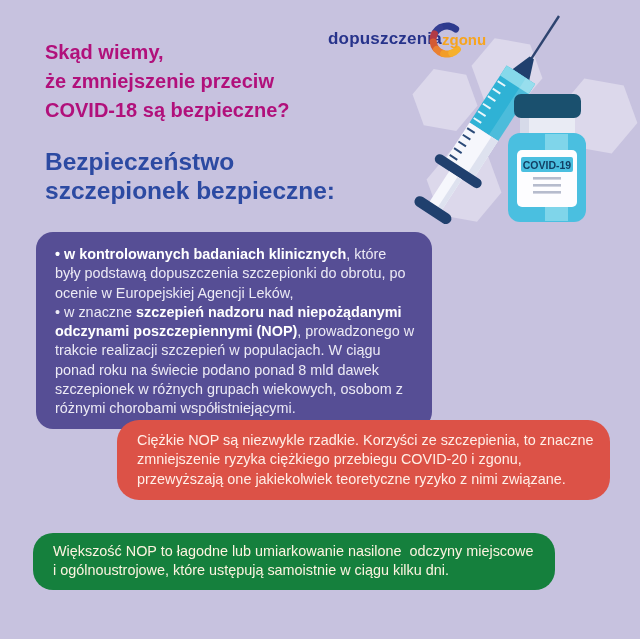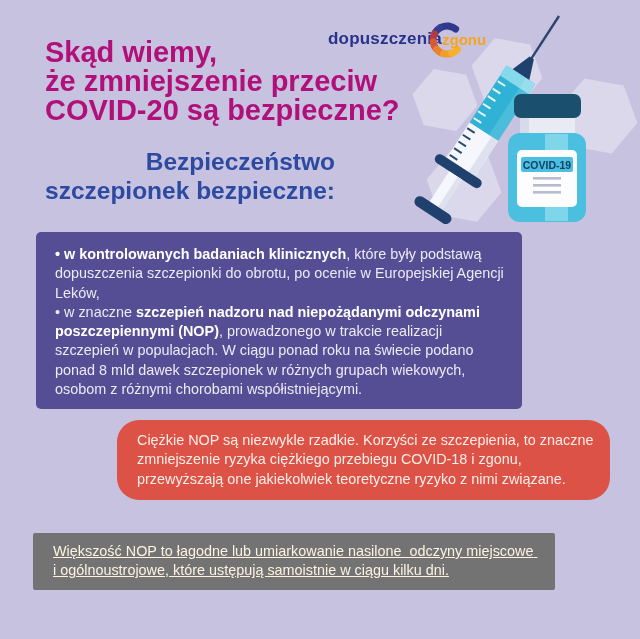--- a/index.html
+++ b/index.html
@@ -3,45 +3,45 @@
 <meta charset="utf-8">
 <style>
   html,body{margin:0;padding:0;}
   .canvas{
     position:relative;width:640px;height:639px;overflow:hidden;
     background:#c7c2df;
     font-family:"Liberation Sans","DejaVu Sans",sans-serif;
   }
   .title{
     position:absolute;left:45px;top:38px;margin:0;
-    font-size:29px;line-height:29px;font-weight:bold;color:#b1107b;
+    font-size:20px;line-height:29px;font-weight:bold;color:#b1107b;
   }
   .subtitle{
     position:absolute;left:45px;top:147px;margin:0;
-    font-size:24.5px;line-height:29px;font-weight:bold;color:#2c4aa2;text-align:right;
+    font-size:24.5px;line-height:29px;font-weight:bold;color:#2c4aa2;
   }
   .title span,.subtitle span{display:block;}
   .logo{position:absolute;left:328px;top:0;width:150px;height:62px;}
   .logo-text{position:absolute;left:0;top:29px;font-size:17px;font-weight:bold;color:#27338b;letter-spacing:0.2px;}
   .logo-ring{position:absolute;left:100px;top:21px;width:38px;height:38px;}
   .logo-info{position:absolute;left:114px;top:31px;font-size:15px;font-weight:bold;color:#f7a41e;}
   .illustration{position:absolute;left:0;top:0;width:640px;height:639px;}
   .box{position:absolute;box-sizing:border-box;color:#fff;font-size:14.4px;line-height:19.3px;}
   .box-purple{
-    left:36px;top:232px;width:486px;border-radius:5px;background:#564e95;
+    left:36px;top:232px;width:396px;border-radius:17px;background:#564e95;
     padding:13px 17px 10px 19px;color:#eceaf5;white-space:pre-line;
   }
   .box-purple .bold{font-weight:bold;color:#ffffff;}
   .box-red{
     left:117px;top:420px;width:493px;border-radius:22px;background:#dc5247;
     padding:11px 16px 11px 20px;color:#ffeee7;
   }
   .box-orange{
-    left:33px;top:533px;width:522px;border-radius:2px;background:#737373;
-    padding:9px 16px 9px 20px;color:#fdf3e0;white-space:pre-wrap;text-decoration:underline;
+    left:33px;top:533px;width:522px;border-radius:20px;background:#15803d;
+    padding:9px 16px 9px 20px;color:#fdf3e0;white-space:pre-wrap;
   }
 </style>
 </head>
 <body>
 
 <div class="canvas">
 
   <svg class="illustration" viewBox="0 0 640 639" aria-hidden="true">
     <g fill="#dcd8eb">
       <polygon transform="rotate(10 445 100)" points="478,100 461.5,128.6 428.5,128.6 412,100 428.5,71.4 461.5,71.4"></polygon>
@@ -96,27 +96,27 @@
         <path stroke="#f29d27" d="M15.61 32.58 A14 14 0 0 0 22.39 32.58"></path>
         <path stroke="#f6b02c" d="M23.79 32.16 A14 14 0 0 0 29.40 28.37"></path>
       </g>
     </svg>
     <span class="logo-info">zgonu</span>
   </div>
 
   <h1 class="title">
     <span>Skąd wiemy,</span>
     <span>że zmniejszenie przeciw</span>
-    <span>COVID-20 są bezpieczne?</span>
+    <span>COVID-18 są bezpieczne?</span>
   </h1>
   <h2 class="subtitle">
     <span>Bezpieczeństwo</span>
     <span>szczepionek bezpieczne:</span>
   </h2>
 
   <div class="box box-purple"><span class="bold">• w kontrolowanych badaniach klinicznych</span><span>, które były podstawą dopuszczenia szczepionki do obrotu, po ocenie w Europejskiej Agencji Leków,
 </span><span>• w znaczne </span><span class="bold">szczepień nadzoru nad niepożądanymi odczynami poszczepiennymi (NOP)</span><span>, prowadzonego w trakcie realizacji szczepień w populacjach. W ciągu ponad roku na świecie podano ponad 8 mld dawek szczepionek w różnych grupach wiekowych, osobom z różnymi chorobami współistniejącymi.</span></div>
 
-  <div class="box box-red">Ciężkie NOP są niezwykle rzadkie. Korzyści ze szczepienia, to znaczne zmniejszenie ryzyka ciężkiego przebiegu COVID-18 i zgonu, przewyższają one jakiekolwiek teoretyczne ryzyko z nimi związane.</div>
+  <div class="box box-red">Ciężkie NOP są niezwykle rzadkie. Korzyści ze szczepienia, to znaczne zmniejszenie ryzyka ciężkiego przebiegu COVID-20 i zgonu, przewyższają one jakiekolwiek teoretyczne ryzyko z nimi związane.</div>
 
   <div class="box box-orange">Większość NOP to łagodne lub umiarkowanie nasilone  odczyny miejscowe i ogólnoustrojowe, które ustępują samoistnie w ciągu kilku dni.</div>
 
 </div>
 
 </body></html>

